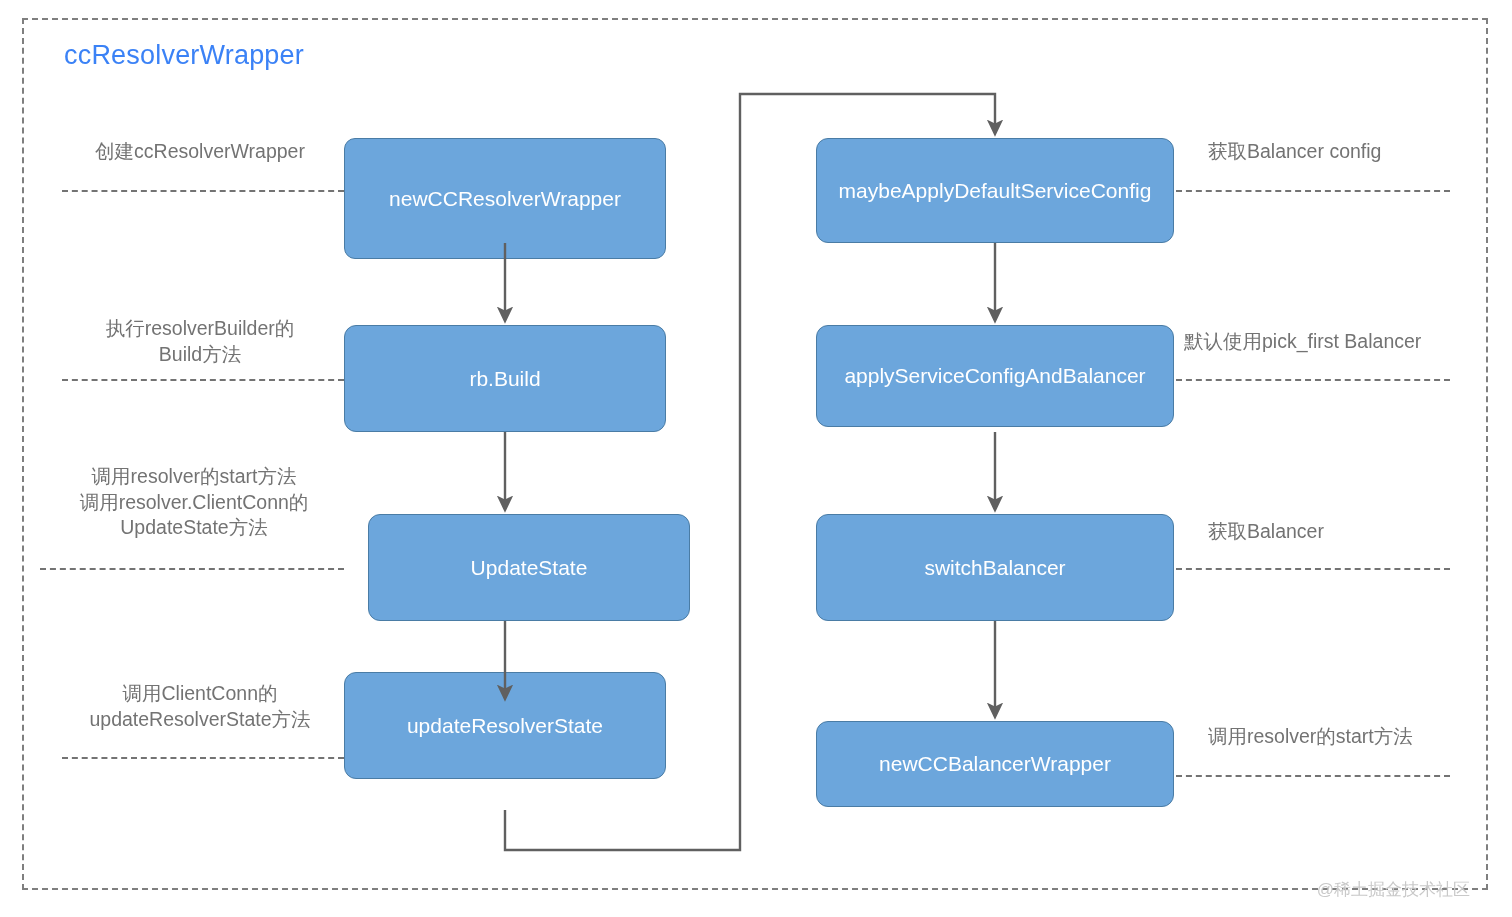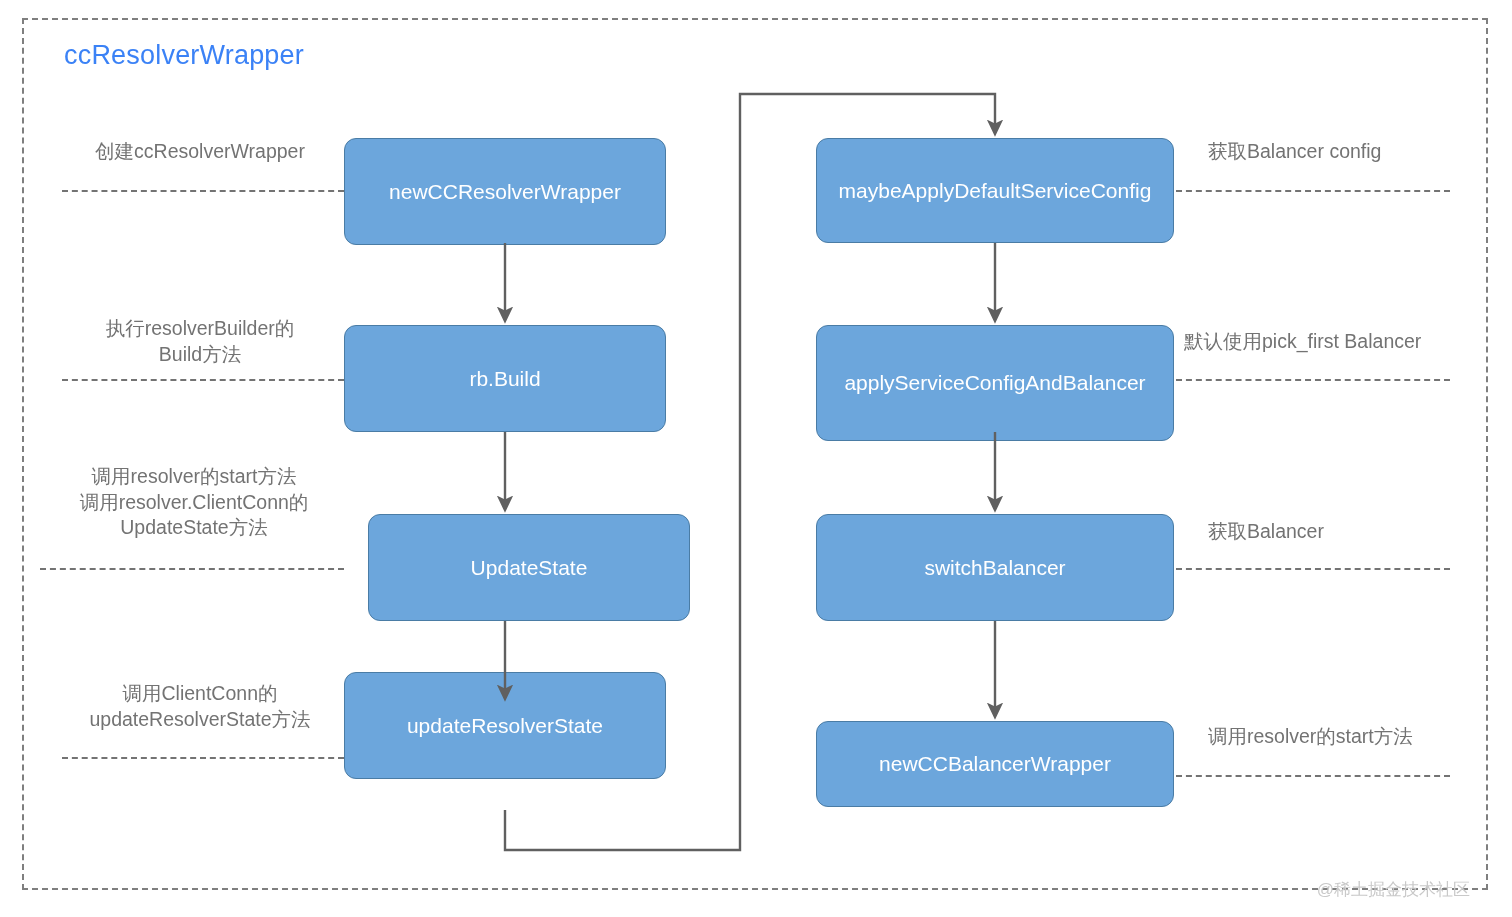--- a/index.html
+++ b/index.html
@@ -106,27 +106,27 @@
 
   <div class="note left" style="left:28px; top:464px; width:332px;">调用resolver的start方法
 调用resolver.ClientConn的
 UpdateState方法</div>
   <div class="leader" style="left:40px; top:568px; width:304px;"></div>
 
   <div class="note left" style="left:40px; top:681px; width:320px;">调用ClientConn的
 updateResolverState方法</div>
   <div class="leader" style="left:62px; top:757px; width:282px;"></div>
 
-  <div class="node" style="left:344px; top:138px; width:322px; height:107px;">newCCResolverWrapper</div>
+  <div class="node" style="left:344px; top:138px; width:322px; height:121px;border-radius:11px;">newCCResolverWrapper</div>
   <div class="node" style="left:344px; top:325px; width:322px; height:107px;">rb.Build</div>
   <div class="node" style="left:344px; top:514px; width:322px; height:107px;margin-left:24px;">UpdateState</div>
   <div class="node" style="left:344px; top:672px; width:322px; height:107px;padding-left:8px;">updateResolverState</div>
 
   <div class="node" style="left:816px; top:138px; width:358px; height:105px;">maybeApplyDefaultServiceConfig</div>
-  <div class="node" style="left:816px; top:325px; width:358px; height:116px;">applyServiceConfigAndBalancer</div>
+  <div class="node" style="left:816px; top:325px; width:358px; height:102px;">applyServiceConfigAndBalancer</div>
   <div class="node" style="left:816px; top:514px; width:358px; height:107px;">switchBalancer</div>
   <div class="node" style="left:816px; top:721px; width:358px; height:86px;">newCCBalancerWrapper</div>
 
   <div class="note right" style="left:1208px; top:139px; width:290px;">获取Balancer config</div>
   <div class="leader" style="left:1176px; top:190px; width:274px;"></div>
 
   <div class="note right" style="left:1184px; top:329px; width:310px;">默认使用pick_first Balancer</div>
   <div class="leader" style="left:1176px; top:379px; width:274px;"></div>
 
   <div class="note right" style="left:1208px; top:519px; width:290px;">获取Balancer</div>

